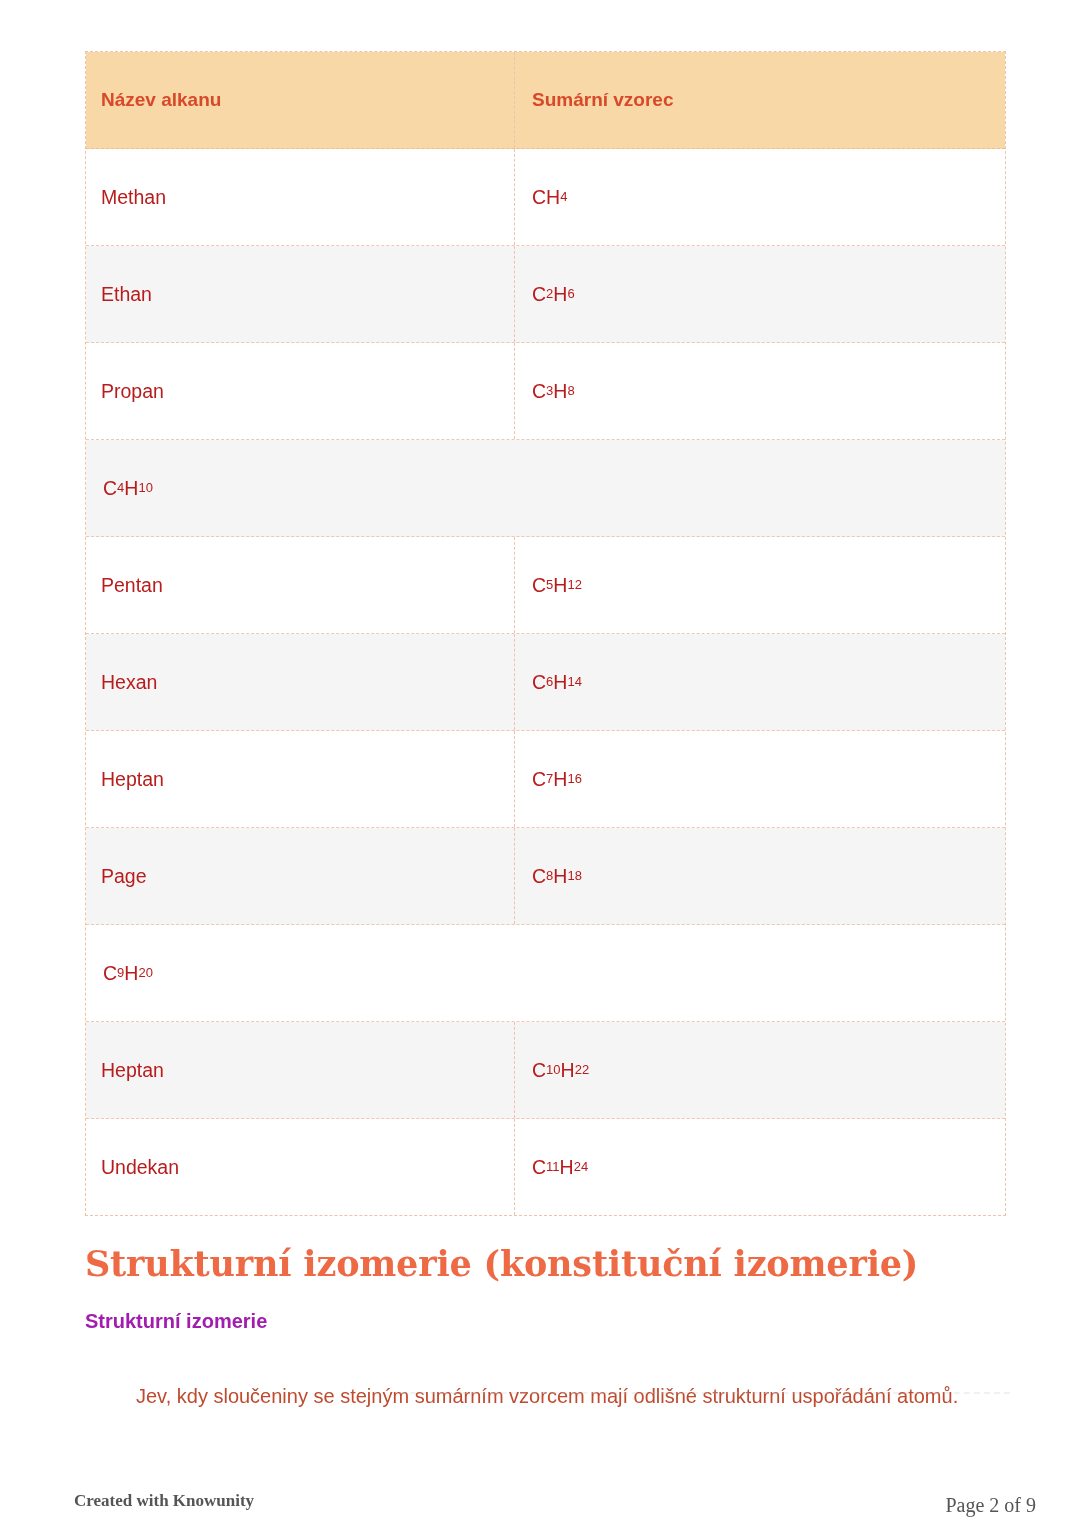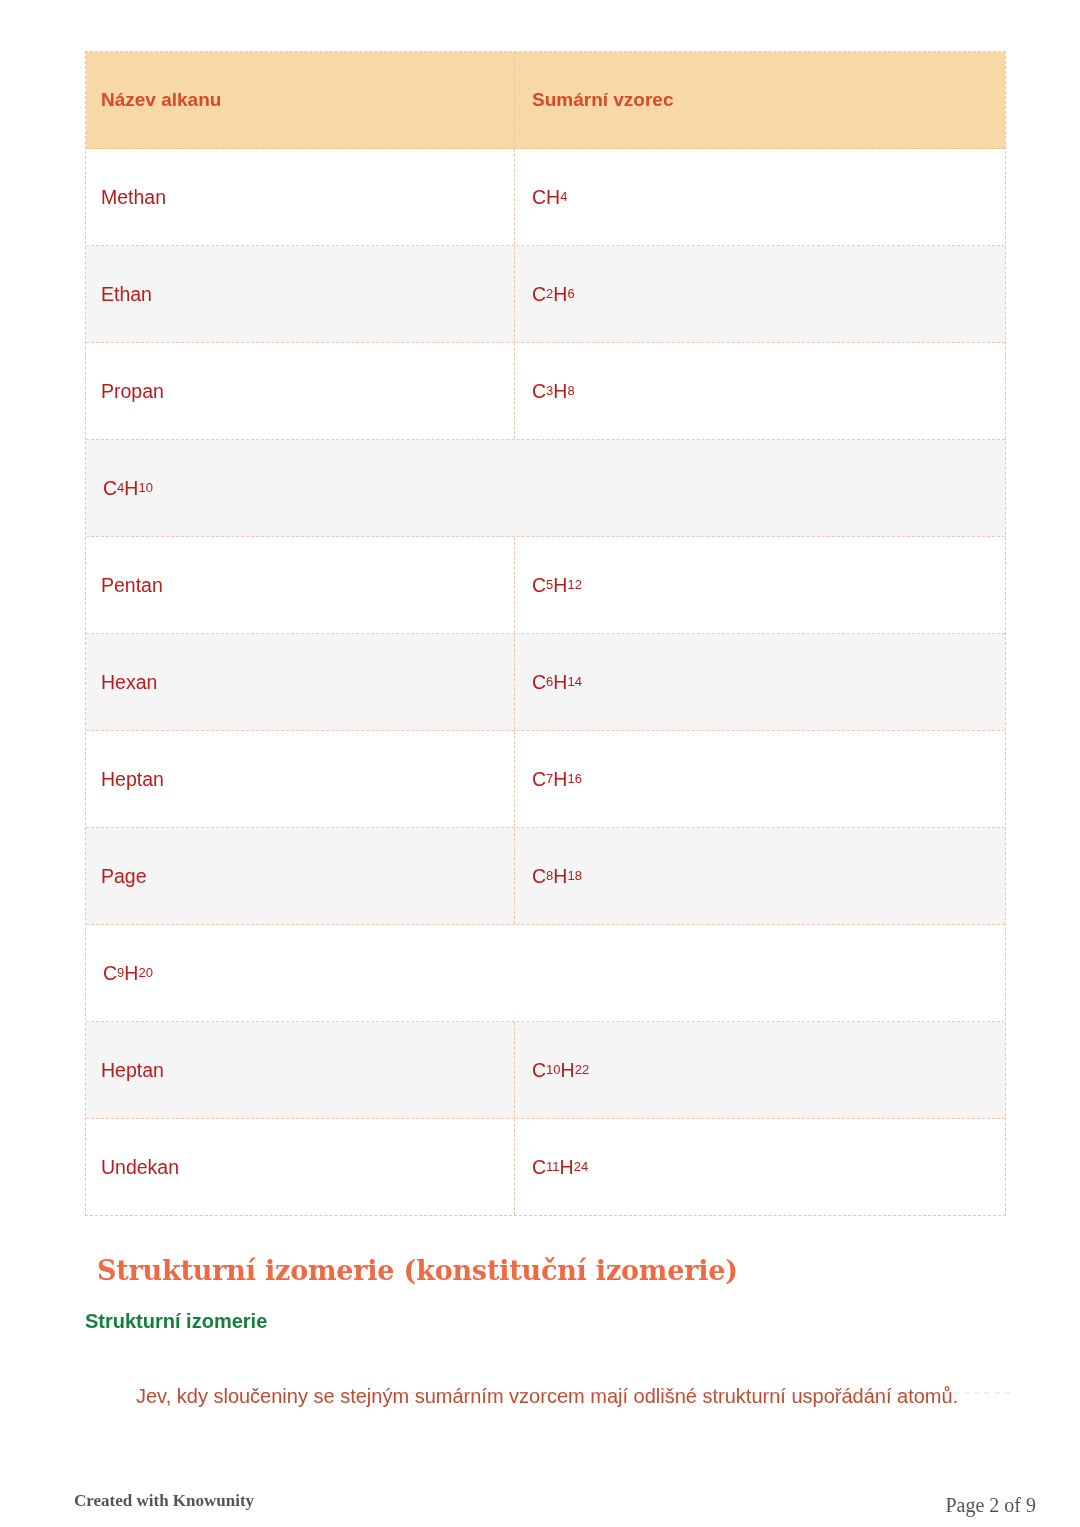--- a/index.html
+++ b/index.html
@@ -60,32 +60,32 @@
     font-weight: inherit;
     line-height: 0;
   }
 
   
   .main-heading {
     position: absolute;
     left: 85px; top: 1243px;
     font-family: "DejaVu Serif", serif;
     font-weight: 700;
-    font-size: 27px;
+    font-size: 35px;
     letter-spacing: -0.2px;
     color: #ed6a45;
-    margin: 12px;
+    margin: 0;
   }
   .sub-heading {
     position: absolute;
     left: 85px; top: 1310px;
     font-family: "Liberation Sans", sans-serif;
     font-weight: 700;
     font-size: 20px;
-    color: #15803d;
+    color: #a21caf;
     margin: 0;
   }
   .body-paragraph {
     position: absolute;
     left: 120px; top: 1361px;
     width: 845px;
     font-size: 20px;
     line-height: 39px;
     color: #bf4a2e;
     margin: 16px;

